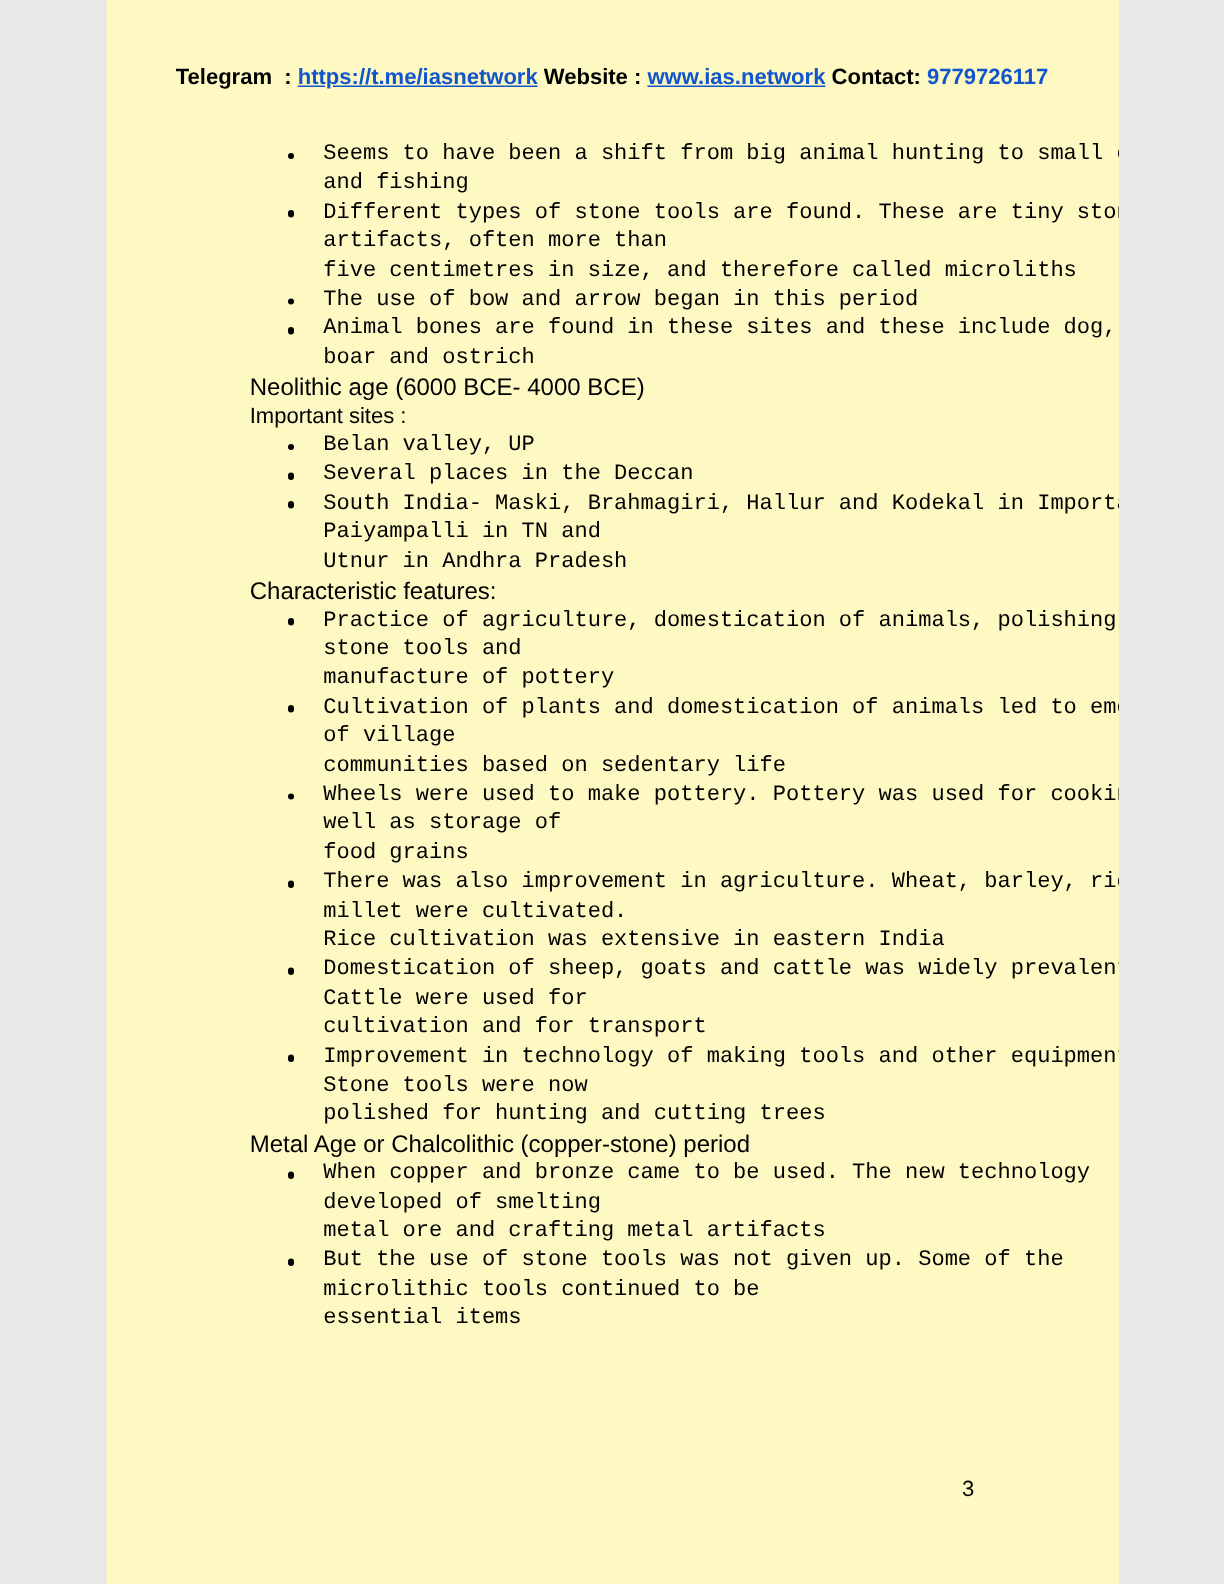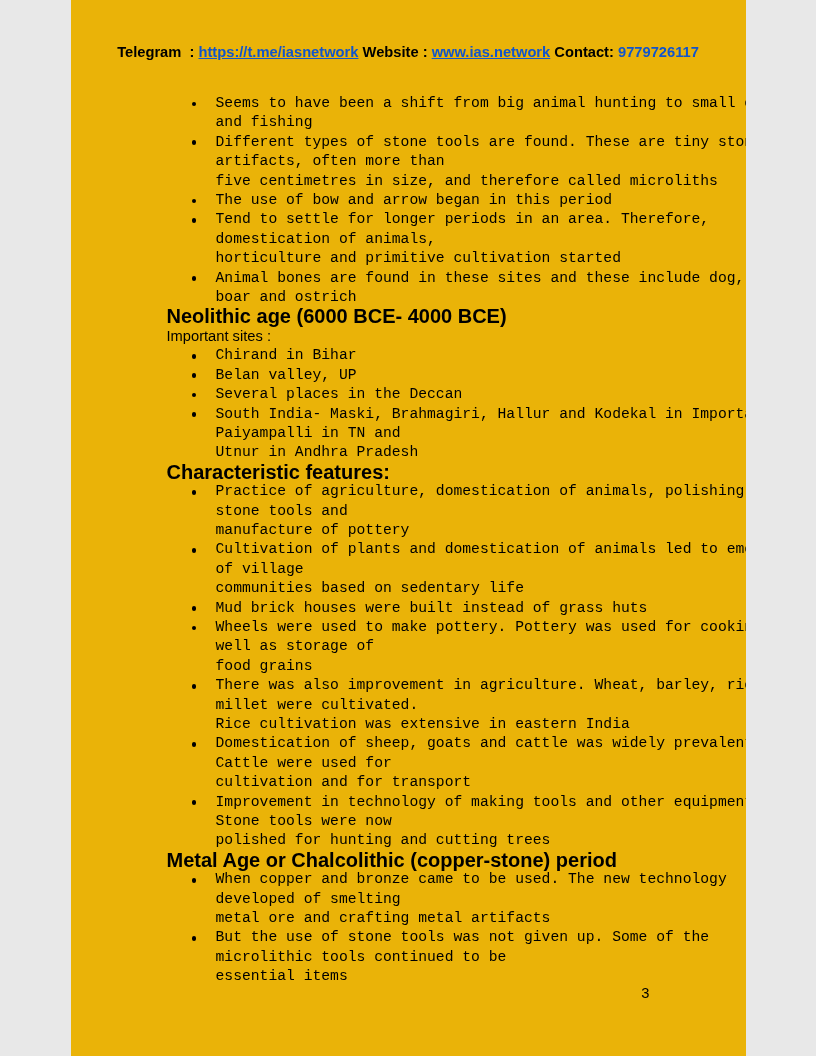--- a/index.html
+++ b/index.html
@@ -1,21 +1,21 @@
 <!DOCTYPE html>
 <html><head>
 <meta charset="utf-8">
 <style>
   html, body { margin: 0; padding: 0; background: #e8e8e8; }
   .page {
     position: relative;
     width: 660px;
     height: 1056px;
     margin: 0 auto;
-    background: #eab308;
+    background: #fef9c3;
     font-family: "Liberation Sans", "DejaVu Sans", sans-serif;
     font-size: 14.7px;
     line-height: 19.4px;
     color: #000000;
     overflow: hidden;
     padding-left: 15px;
   }
   .doc-header {
     position: absolute;
     top: 43px;
@@ -36,23 +36,23 @@
   }
   .doc-body {
     position: absolute;
     top: 94px;
     left: 96px;
     width: 624px;
   }
   .doc-body > * + * { margin-top: 19.4px; }
   .doc-heading {
     margin: 0;
-    font-size: 20px;
+    font-size: 16px;
     line-height: 19.4px;
-    font-weight: bold;
+    font-weight: normal;
   }
   .doc-para { margin: 0; }
   ul.doc-list {
     list-style: none;
     margin: 0;
     padding: 0;
     width: 648px;
     font-family: Liberation Mono, monospace;
   }
   ul.doc-list li {
@@ -85,45 +85,41 @@
 
   <div class="doc-header"><span>Telegram  : </span><a class="link">https://t.me/iasnetwork</a><span> Website : </span><a class="link">www.ias.network</a><span> Contact: </span><span class="contact-number">9779726117</span></div>
 
   <div class="doc-body">
 
     <ul class="doc-list">
       <li>Seems to have been a shift from big animal hunting to small ones, and fishing</li>
       <li>Different types of stone tools are found. These are tiny stone artifacts, often more than
 five centimetres in size, and therefore called microliths</li>
       <li>The use of bow and arrow began in this period</li>
-      <li>Tend to settle for longer periods in an area. Therefore, domestication of animals,
-horticulture and primitive cultivation started</li>
       <li>Animal bones are found in these sites and these include dog, deer, boar and ostrich</li>
     </ul>
 
     <h3 class="doc-heading">Neolithic age (6000 BCE- 4000 BCE)</h3>
 
     <p class="doc-para">Important sites :</p>
 
     <ul class="doc-list">
-      <li>Chirand in Bihar</li>
       <li>Belan valley, UP</li>
       <li>Several places in the Deccan</li>
       <li>South India- Maski, Brahmagiri, Hallur and Kodekal in Important, Paiyampalli in TN and
 Utnur in Andhra Pradesh</li>
     </ul>
 
     <h3 class="doc-heading">Characteristic features:</h3>
 
     <ul class="doc-list">
       <li>Practice of agriculture, domestication of animals, polishing of stone tools and
 manufacture of pottery</li>
       <li>Cultivation of plants and domestication of animals led to emergence of village
 communities based on sedentary life</li>
-      <li>Mud brick houses were built instead of grass huts</li>
       <li>Wheels were used to make pottery. Pottery was used for cooking as well as storage of
 food grains</li>
       <li>There was also improvement in agriculture. Wheat, barley, rice, millet were cultivated.
 Rice cultivation was extensive in eastern India</li>
       <li>Domestication of sheep, goats and cattle was widely prevalent. Cattle were used for
 cultivation and for transport</li>
       <li>Improvement in technology of making tools and other equipment. Stone tools were now
 polished for hunting and cutting trees</li>
     </ul>
 

